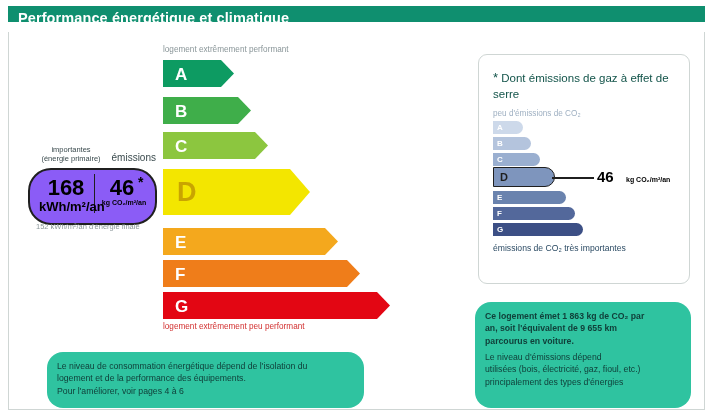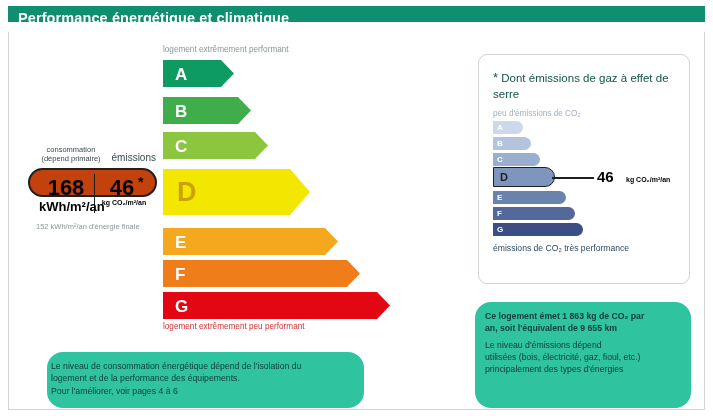--- a/index.html
+++ b/index.html
@@ -82,24 +82,24 @@
     width: 13px; height: 27px;
   }
   .bar.big { height: 46px; font-size: 27px; }
   .bar.big .tip { height: 46px; width: 20px; }
   .bar.big .body { right: 20px; }
   .bar.big .letter { font-size: 27px; left: 14px; color: #c9a400; }
   
   .valuebox {
     position: absolute;
     left: 28px; top: 168px;
-    width: 129px; height: 29px;
+    width: 129px; height: 57px;
     border: 2px solid #1f1f1f;
     border-radius: 23px;
-    background: #c2410c;
+    background: #8b5cf6;
   }
   .vb-divider {
     position: absolute;
     left: 64px; top: 4px;
     width: 1px; height: 39px;
     background: #1f1f1f;
   }
   .vb-num1 {
     position: absolute;
     left: 9px; top: 5px;
@@ -243,21 +243,21 @@
   
   .note {
     position: absolute;
     border-radius: 16px;
     background: #2fc3a0;
     color: #0c3d33;
   }
   .note-left {
     left: 47px; top: 352px;
     width: 317px; height: 56px;
-    padding: 8px 4px;
+    padding: 8px 10px;
   }
   .note-right {
     left: 475px; top: 302px;
     width: 216px; height: 106px;
     padding: 8px 10px;
   }
   .note p {
     margin: 0;
     font-size: 8.7px;
     line-height: 1.42;
@@ -329,21 +329,21 @@
   </div>
 
   <div class="bar" style="left:163px; top:292px; width:227px;">
     <div class="body" style="background:#e30613;"></div>
     <svg class="tip" viewBox="0 0 13 27" preserveAspectRatio="none">
         <polygon points="0,0 13,13.5 0,27" fill="#e30613"></polygon>
       </svg>
     <div class="letter">G</div>
   </div>
 
-  <div class="lbl-conso">consommation (dépend primaire)</div>
+  <div class="lbl-conso">importantes (énergie primaire)</div>
   <div class="lbl-emis">émissions</div>
 
   <div class="valuebox">
     <div class="vb-divider"></div>
     <div class="vb-num1">168</div>
     <div class="vb-unit1">kWh/m²/an</div>
     <div class="vb-num2">46</div>
     <div class="vb-star">*</div>
     <div class="vb-unit2">kg CO₂/m²/an</div>
   </div>
@@ -372,35 +372,36 @@
     <div class="cobar" style="top:136px; width:73px; background:#6a83ae;">
       <span>E</span>
     </div>
     <div class="cobar" style="top:152px; width:82px; background:#53689b;">
       <span>F</span>
     </div>
     <div class="cobar" style="top:168px; width:90px; background:#3c4f85;">
       <span>G</span>
     </div>
 
-    <div class="co2-cap-bottom">émissions de CO₂ très performance</div>
+    <div class="co2-cap-bottom">émissions de CO₂ très importantes</div>
   </div>
 
   <div class="co2-lead" style="left:552px; top:177px;"></div>
   <div class="co2-val" style="left:597px; top:168px;">46</div>
   <div class="co2-val-unit" style="left:626px; top:176px;">kg CO₂/m²/an</div>
 
   <div class="note note-left">
     <p>Le niveau de consommation énergétique dépend de l'isolation du</p>
     <p>logement et de la performance des équipements.</p>
     <p>Pour l'améliorer, voir pages 4 à 6</p>
   </div>
 
   <div class="note note-right">
     <p class="bold">Ce logement émet 1 863 kg de CO₂ par</p>
     <p class="bold">an, soit l'équivalent de 9 655 km</p>
+    <p class="bold">parcourus en voiture.</p>
     <div class="gap"></div>
     <p>Le niveau d'émissions dépend</p>
     <p>utilisées (bois, électricité, gaz, fioul, etc.)</p>
     <p>principalement des types d'énergies</p>
   </div>
 
 </div>
 
 </body></html>

